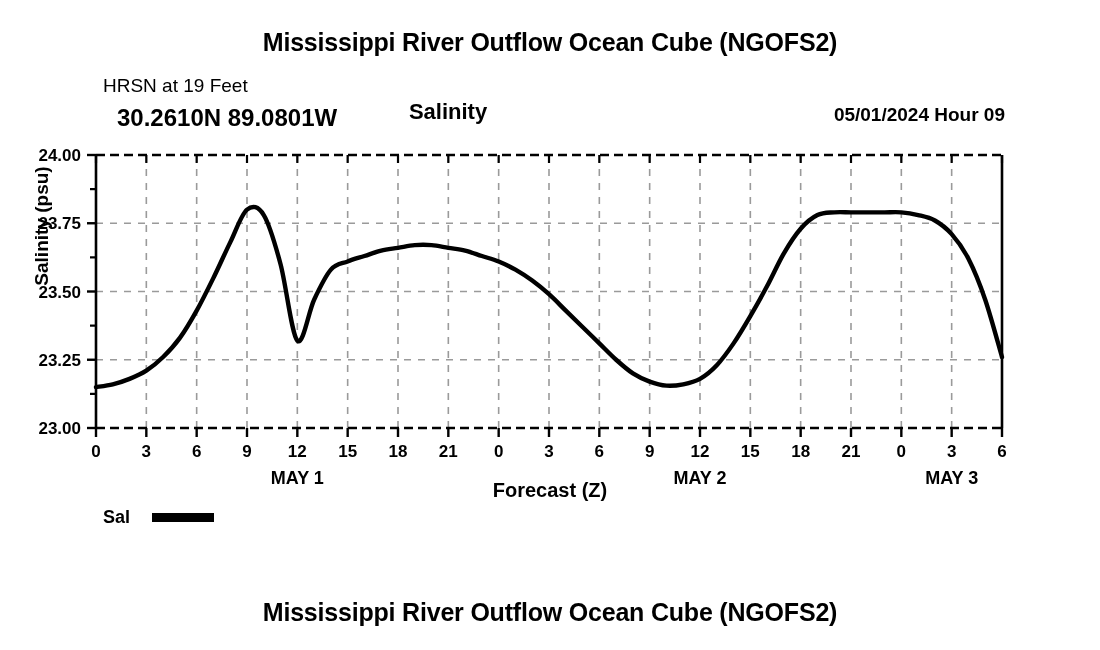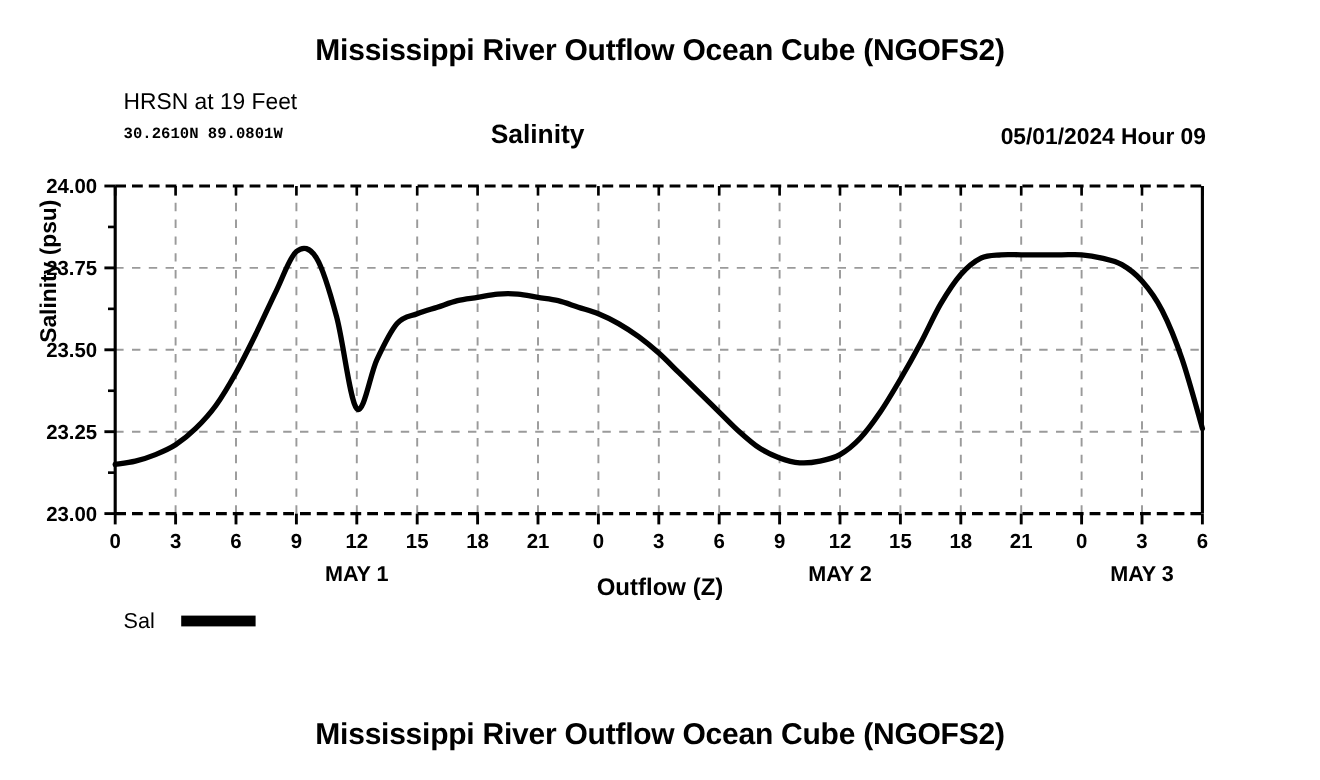--- a/index.html
+++ b/index.html
@@ -41,26 +41,25 @@
   .station-line1 {
     position: absolute;
     left: 103px;
     top: 75px;
     font-size: 19px;
     font-weight: normal;
     white-space: nowrap;
   }
   .station-line2 {
     position: absolute;
-    left: 103px;
+    left: 117px;
     top: 104px;
-    font-size: 13px;
+    font-size: 24px;
     font-weight: bold;
     white-space: nowrap;
-    font-family: Liberation Mono, monospace;
   }
   .subtitle-center {
     position: absolute;
     left: 0;
     top: 99px;
     width: 896px;
     text-align: center;
     font-size: 22px;
     font-weight: bold;
   }
@@ -109,21 +108,21 @@
   .legend {
     position: absolute;
     left: 103px;
     top: 507px;
     display: flex;
     align-items: center;
     gap: 22px;
   }
   .legend-label {
     font-size: 18px;
-    font-weight: normal;
+    font-weight: bold;
     text-align: center;
   }
   .legend-swatch {
     width: 62px;
     height: 9px;
     background: #000000;
   }
 
   text.tick {
     font-family: "Liberation Sans", sans-serif;
@@ -260,21 +259,21 @@
         <text x="951.6666666666666" y="457" text-anchor="middle" class="tick">3</text>
         <text x="1002" y="457" text-anchor="middle" class="tick">6</text>
         <text x="297.3333333333333" y="484" text-anchor="middle" class="daylabel">MAY 1</text>
         <text x="700" y="484" text-anchor="middle" class="daylabel">MAY 2</text>
         <text x="951.6666666666666" y="484" text-anchor="middle" class="daylabel">MAY 3</text>
       </g>
   </svg>
 
   <div class="ylabel">Salinity (psu)</div>
 
-  <div class="xlabel">Outflow (Z)</div>
+  <div class="xlabel">Forecast (Z)</div>
 
   <div class="legend">
     <span class="legend-label">Sal</span>
     <span class="legend-swatch"></span>
   </div>
 </div>
 
 <div class="bottom-title">Mississippi River Outflow Ocean Cube (NGOFS2)</div>
 
 </body></html>

